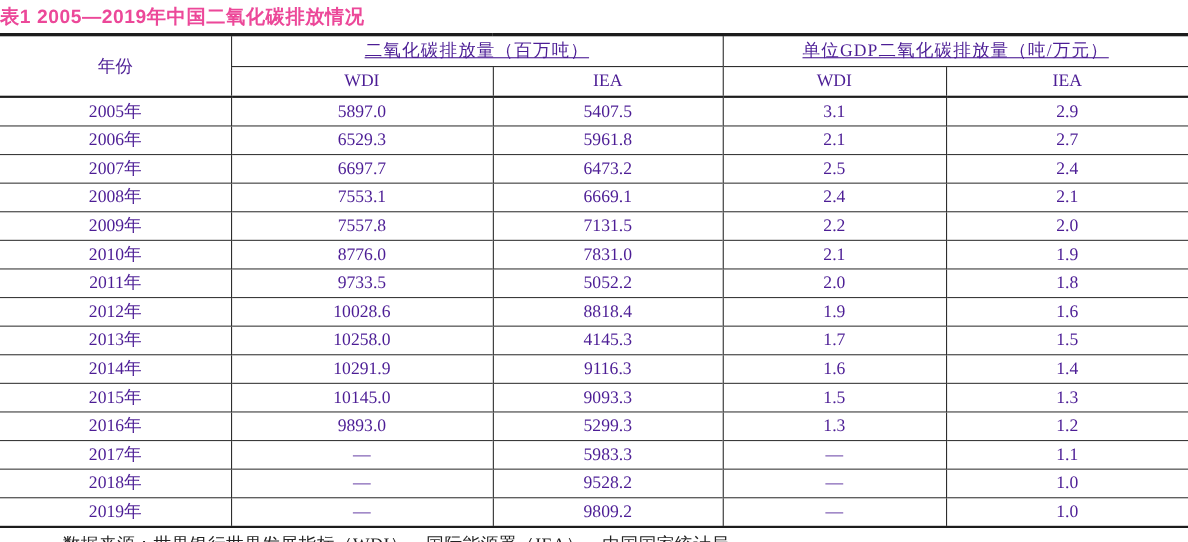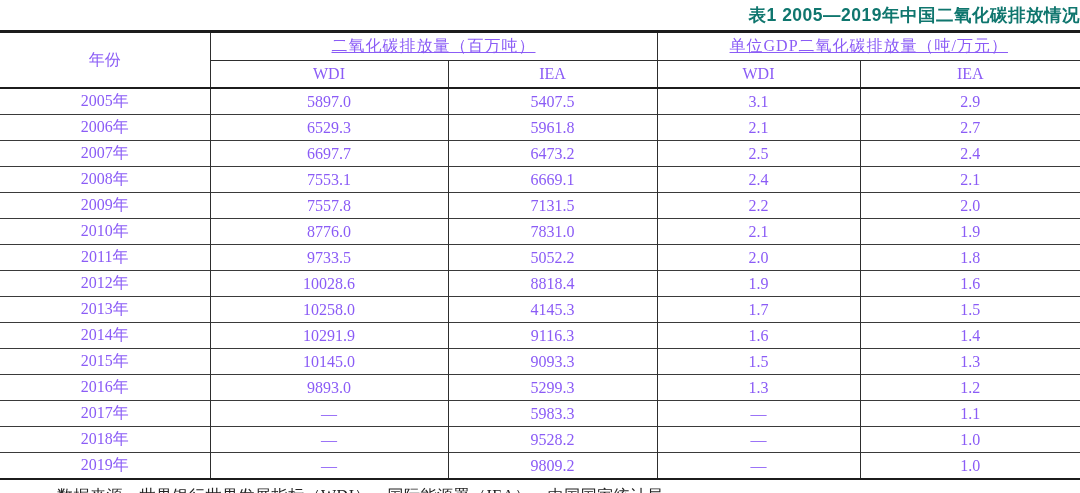--- a/index.html
+++ b/index.html
@@ -12,36 +12,36 @@
     width: 1080px;
     height: 493px;
     background: #ffffff;
     color: #1d1d1d;
     overflow: hidden;
   }
   .title {
     width: 1080px;
     height: 30px;
     line-height: 30px;
-    text-align: right;
+    text-align: left;
     font-family: "Liberation Sans", "DejaVu Sans", sans-serif;
     font-weight: bold;
     font-size: 17.5px;
-    color: #0f766e;
+    color: #ec4899;
     letter-spacing: 0.5px;
   }
   table.data {
     width: 1080px;
     border-collapse: collapse;
     table-layout: fixed;
     border-top: 3px solid #1c1c1c;
     border-bottom: 2.5px solid #1c1c1c;
     font-family: "Liberation Serif", "DejaVu Serif", serif;
     font-size: 16px;
-    color: #8b5cf6;
+    color: #4c1d95;
   }
   table.data th, table.data td {
     padding: 0;
     text-align: center;
     vertical-align: middle;
     font-weight: normal;
     white-space: nowrap;
     overflow: hidden;
   }
   

